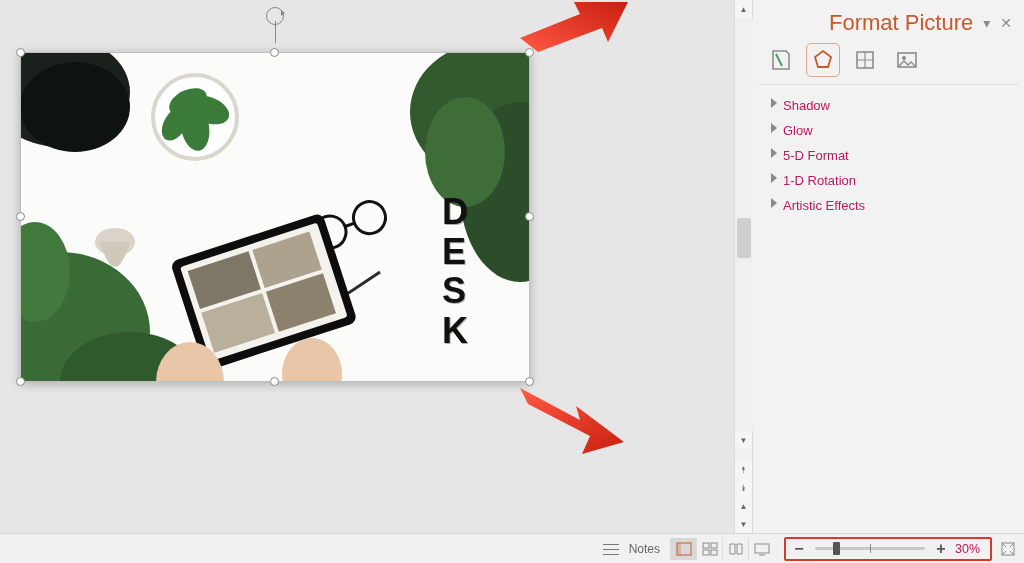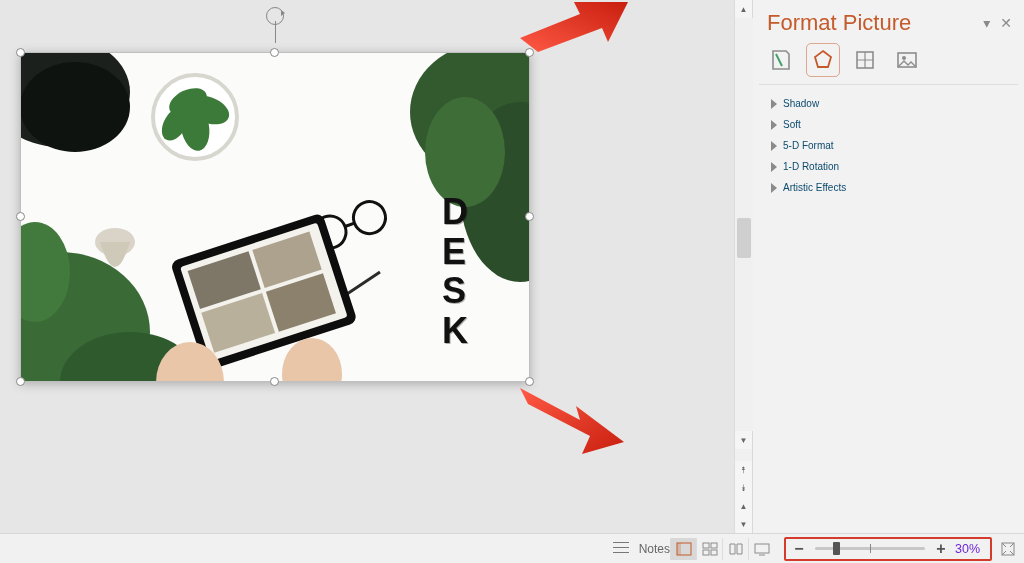--- a/index.html
+++ b/index.html
@@ -47,60 +47,60 @@
   .sbtn { width:18px; height:18px; background:#f5f5f5; color:#666; font-size:8px;
           display:flex; align-items:center; justify-content:center; cursor:pointer; }
   .strack { flex:1; width:18px; background:#f0f0f0; position:relative; }
   .sthumb { position:absolute; left:2px; right:2px; top:200px; height:40px;
             background:#cfcfcf; border-radius:2px; }
   .sgap { height:12px; }
 
   
   .panel { width:272px; background:#f2f2f2; border-left:1px solid #d9d9d9;
            display:flex; flex-direction:column; }
-  .panel-header { display:flex; align-items:center; padding:10px 12px 4px 14px; }
+  .panel-header { display:flex; align-items:center; padding:10px 12px 4px 14px;text-align:right; }
   .panel-title { color:#c55a2b; font-size:22px; font-weight:400; flex:1; }
   .panel-ctrl { color:#8a8a8a; margin-left:10px; font-size:14px; cursor:pointer; }
 
   .panel-icons { display:flex; gap:14px; padding:6px 14px 10px 14px; }
   .picon { width:28px; height:28px; display:flex; align-items:center; justify-content:center;
            cursor:pointer; }
   .picon svg { width:24px; height:24px; }
   .picon.active svg { filter: none; }
   .picon.active { outline:1px solid rgba(197,90,43,.5); outline-offset:2px; border-radius:2px; }
 
   .panel-body { padding:4px 6px 0 6px; }
-  .acc-item { display:flex; align-items:flex-end; gap:6px; padding:5px 6px;
-              font-size:10px; color:#0c4a6e; cursor:pointer; }
+  .acc-item { display:flex; align-items:flex-start; gap:6px; padding:5px 6px;
+              font-size:13px; color:#be185d; cursor:pointer; }
   .tri { width:0;height:0; border-top:5px solid transparent; border-bottom:5px solid transparent;
          border-left:6px solid #8a8a8a; margin-left:6px; }
 
   
   .status { height:30px; background:#f1f1f1; border-top:1px solid #d7d7d7;
             display:flex; align-items:center; padding:0 6px 0 4px; color:#666; font-size:12px; }
   .status .flex { flex:1; }
-  .notes-btn { display:flex; align-items:flex-start; gap:10px; cursor:pointer; }
+  .notes-btn { display:flex; align-items:center; gap:10px; margin-right:10px; cursor:pointer; }
   .notes-btn .nicon { width:16px; height:10px; border-top:1px solid #777; position:relative; }
   .notes-btn .nicon::before, .notes-btn .nicon::after{
     content:""; position:absolute; left:0; right:0; height:1px; background:#777;
   }
   .notes-btn .nicon::before{ top:4px; } .notes-btn .nicon::after{ top:9px; }
 
   .viewbtn { width:26px; height:22px; border-left:1px solid #dcdcdc;
              display:flex; align-items:center; justify-content:center; color:#8c8c8c; cursor:pointer; }
   .viewbtn.active { background:#d8d8d8; color:#c55a2b; }
   .viewbtn svg { width:16px; height:14px; }
 
   .zoomwrap { display:flex; align-items:center; margin-left:10px;
               border:2px solid #d43b2a; padding:1px 5px; border-radius:2px; }
   .zbtn { width:16px; text-align:center; font-size:16px; font-weight:600; color:#555; cursor:pointer; }
   .ztrack { width:110px; height:3px; background:#c7c7c7; margin:0 8px; position:relative; border-radius:2px; }
   .zthumb { position:absolute; top:-5px; left:18px; width:7px; height:13px; background:#555; border-radius:1px; }
   .ztick { position:absolute; top:-3px; left:55px; width:1px; height:9px; background:#888; }
-  .zlabel { font-size:12.5px; color:#6d28d9; margin-left:6px; min-width:30px; }
+  .zlabel { font-size:12.5px; color:#be185d; margin-left:6px; min-width:30px; }
   .fitbtn { width:20px; height:20px; margin-left:6px; display:flex; align-items:center; justify-content:center; }
 
   
   .arrow { position:absolute; pointer-events:none; }
 </style>
 </head>
 <body>
 
 <div class="app">
   <div class="main-row">
@@ -249,21 +249,21 @@
 
       <hr style="border:none;border-top:1px solid #dedede;margin:0 6px 4px 6px">
 
       <div class="panel-body">
         <div class="acc-item">
             <span class="tri"></span>
             <span>Shadow</span>
           </div>
         <div class="acc-item">
             <span class="tri"></span>
-            <span>Soft</span>
+            <span>Glow</span>
           </div>
         <div class="acc-item">
             <span class="tri"></span>
             <span>5-D Format</span>
           </div>
         <div class="acc-item">
             <span class="tri"></span>
             <span>1-D Rotation</span>
           </div>
         <div class="acc-item">

